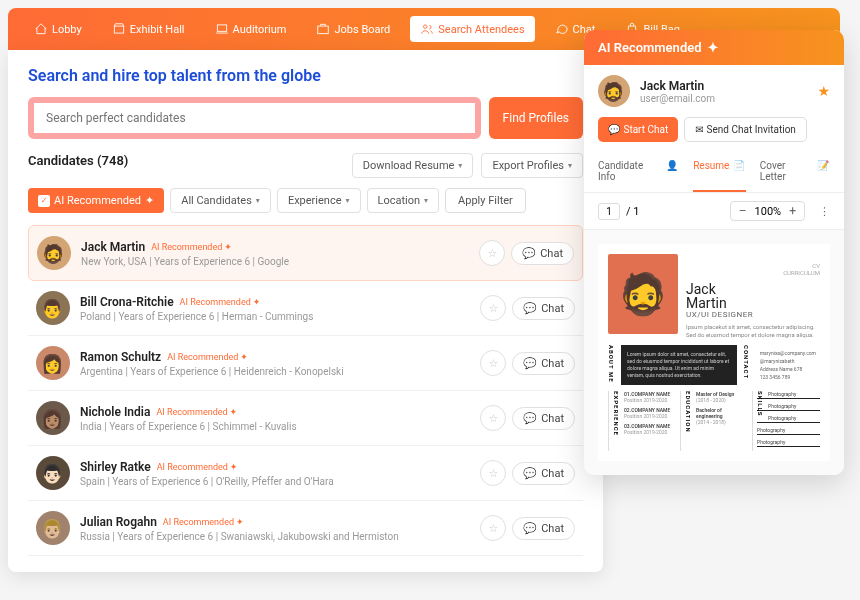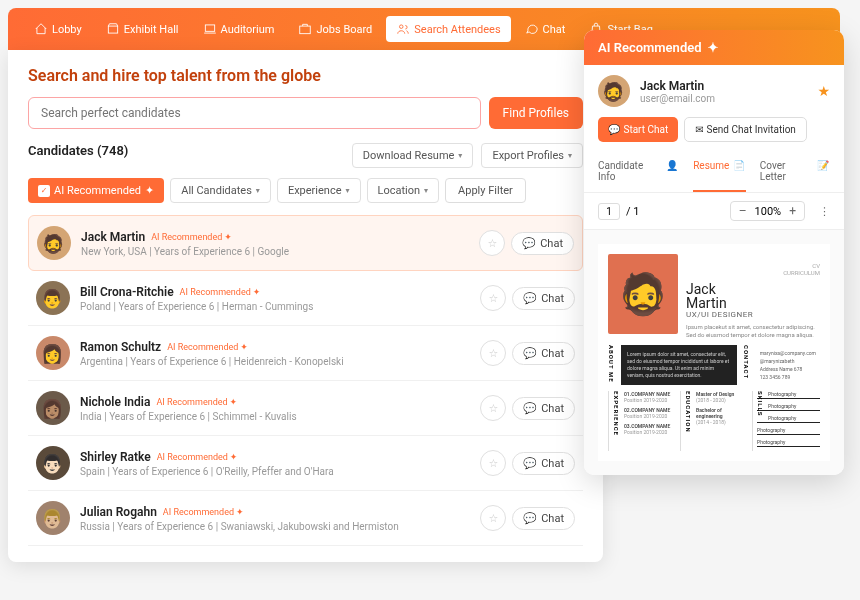--- a/index.html
+++ b/index.html
@@ -1,24 +1,24 @@
 <!DOCTYPE html>
 <html><head>
 <meta charset="utf-8">
 <style>
 *{margin:0;padding:0;box-sizing:border-box;font-family:-apple-system,BlinkMacSystemFont,"Segoe UI",Roboto,sans-serif}
 body{background:#f5f5f5;width:860px;height:600px;position:relative;overflow:hidden}
-.topbar{background:linear-gradient(90deg,#ff6b35,#f7931e);display:flex;align-items:flex-start;padding:8px 16px;gap:4px;border-radius:8px 8px 0 0;margin:8px 20px 0 8px}
+.topbar{background:linear-gradient(90deg,#ff6b35,#f7931e);display:flex;align-items:flex-start;padding:8px 16px;gap:10px;border-radius:8px 8px 0 0;margin:8px 20px 0 8px}
 .nav-item{display:flex;align-items:center;gap:4px;padding:6px 10px;color:white;font-size:11px;cursor:pointer;border-radius:4px;white-space:nowrap}
 .nav-item.active{background:white;color:#ff6b35}
 .nav-icon{width:14px;height:14px;display:inline-flex;align-items:center;justify-content:center}
 .main-card{background:white;margin:0 8px;border-radius:0 0 8px 8px;box-shadow:0 4px 20px rgba(0,0,0,0.1);padding:16px 20px;width:595px}
-.page-title{font-size:16px;font-weight:600;margin-bottom:12px;color:#c2410c}
+.page-title{font-size:16px;font-weight:600;margin-bottom:12px;color:#1d4ed8}
 .search-row{display:flex;gap:8px;margin-bottom:14px}
-.search-input{flex:1;padding:8px 12px;border:1px solid #fca5a5;border-radius:6px;font-size:12px;color:#4c1d95}
+.search-input{flex:1;padding:8px 12px;border:6px solid #fca5a5;border-radius:6px;font-size:12px;color:#4c1d95}
 .find-btn{background:#ff6b35;color:white;border:none;padding:8px 14px;border-radius:6px;font-size:12px;cursor:pointer}
 .candidates-header{display:flex;align-items:flex-start;justify-content:space-between;margin-bottom:10px}
 .candidates-title{font-size:13px;font-weight:600;color:#222}
 .header-actions{display:flex;gap:8px}
 .dropdown{display:flex;align-items:center;gap:4px;padding:5px 10px;border:1px solid #e0e0e0;border-radius:4px;font-size:11px;color:#555;background:white;cursor:pointer}
 .filter-row{display:flex;gap:6px;margin-bottom:12px}
 .ai-badge{background:#ff6b35;color:white;padding:5px 10px;border-radius:4px;font-size:11px;display:flex;align-items:center;gap:4px}
 .ai-badge .check{width:12px;height:12px;background:white;border-radius:2px;display:inline-flex;align-items:center;justify-content:center;color:#ff6b35;font-size:8px}
 .apply-btn{padding:5px 12px;border:1px solid #ddd;border-radius:4px;font-size:11px;background:white;cursor:pointer;color:#555}
 .candidate-row{display:flex;align-items:center;padding:10px 8px;gap:10px;border-bottom:1px solid #f0f0f0}
@@ -127,21 +127,21 @@
         </svg>
       </span>
       <span>Chat</span>
     </div>
   <div class="nav-item">
       <span class="nav-icon">
         <svg viewBox="0 0 24 24">
           <path d="M6 7h12l1 13H5zM9 7V5a3 3 0 016 0v2"></path>
         </svg>
       </span>
-      <span>Start Bag</span>
+      <span>Bill Bag</span>
     </div>
 </div>
 
 <div class="main-card">
   <div class="page-title">Search and hire top talent from the globe</div>
   <div class="search-row">
     <input class="search-input" placeholder="Search perfect candidates" style="">
     <button class="find-btn">Find Profiles</button>
   </div>
   <div class="candidates-header">

